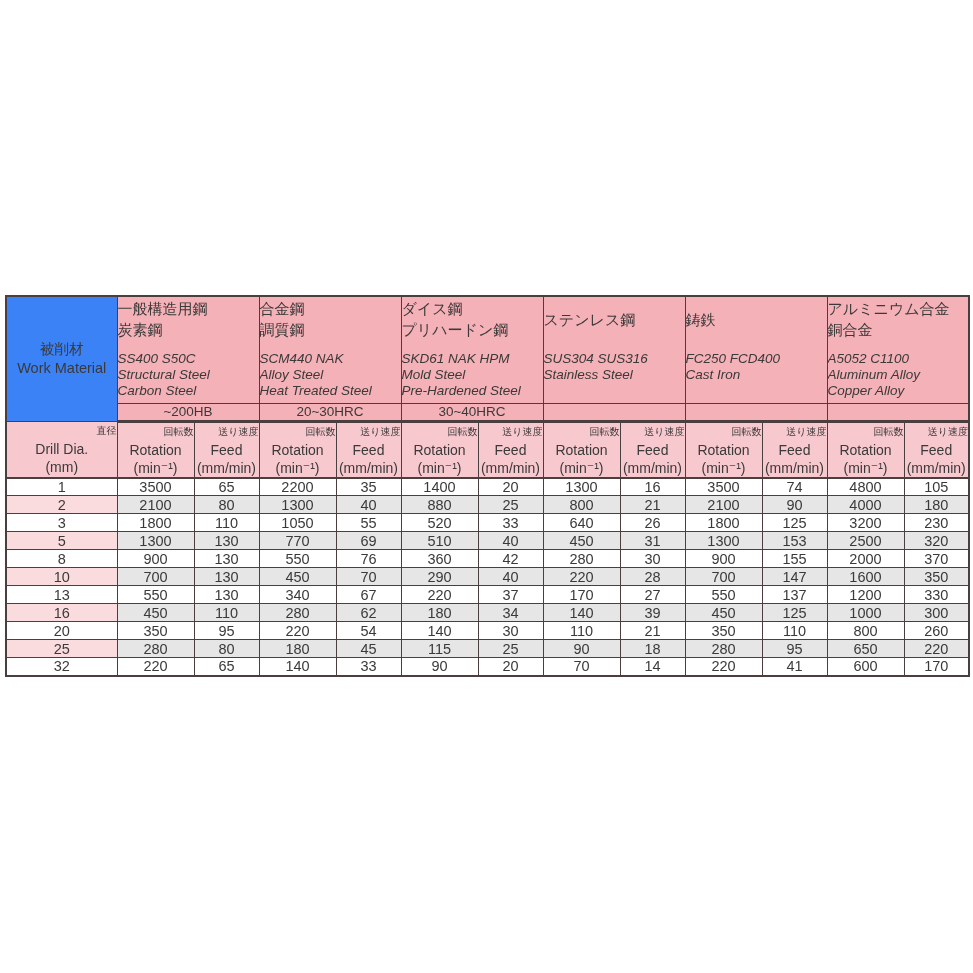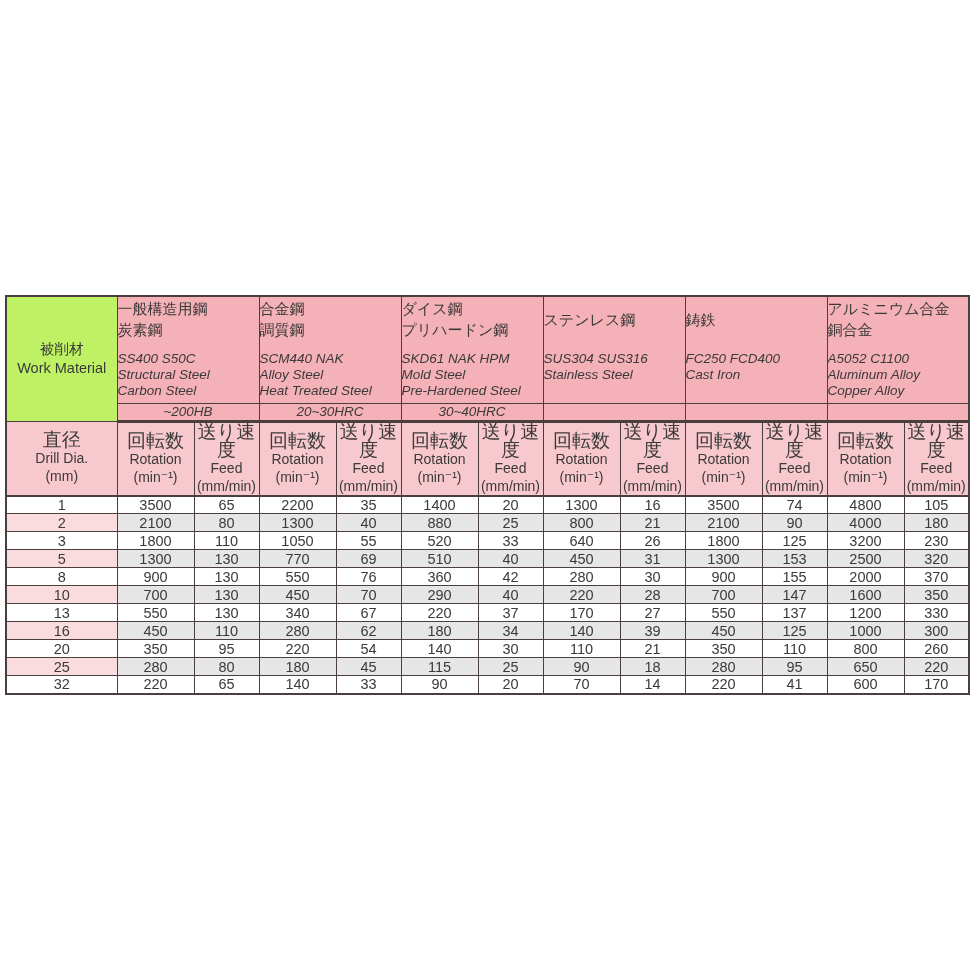--- a/index.html
+++ b/index.html
@@ -18,51 +18,51 @@
     border:1px solid #4a3e3e;
     padding:0;overflow:hidden;
   }
   col.c-dia{width:111px;}
   col.c-rot{width:77px;}
   col.c-feed{width:65px;}
 
   
   tr.mat-row{height:107px;}
   td.corner{
-    background:#bef264;text-align:center;vertical-align:middle;
+    background:#3b82f6;text-align:center;vertical-align:middle;
     font-size:14.5px;line-height:19px;
   }
   td.mat{
     background:#f4b1b7;vertical-align:top;text-align:left;
     padding:7px 4px 0 8px;
   }
   td.group-start{border-left-width:2px;}
   .mat-name{
     height:44px;margin-bottom:10px;
     display:flex;flex-direction:column;justify-content:center;
   }
   .mat-name span{display:block;font-size:15px;line-height:21px;}
   .mat-spec span{display:block;font-size:13.5px;line-height:16px;font-style:italic;}
 
   
   tr.hardness-row{height:18px;}
   tr.hardness-row td{
     background:#f4b1b7;text-align:center;vertical-align:middle;
-    font-size:13.5px;border-bottom-width:3px;font-style:italic;
+    font-size:13.5px;border-bottom-width:3px;
   }
 
   
   tr.colhead-row{height:55px;}
   tr.colhead-row td{
     text-align:center;vertical-align:middle;
     background:#f7c9ce;border-bottom-width:2px;
   }
   td.dia-head{background:#fadadd;}
   tr.colhead-row span{display:block;line-height:18px;font-size:14px;}
-  tr.colhead-row span:first-child{font-size:19px;}
+  tr.colhead-row span:first-child{font-size:10px;text-align:right;}
 
   
   tr.data-row{height:18px;}
   tr.data-row td{
     text-align:center;vertical-align:middle;
     font-size:14.5px;background:#ffffff;
   }
   tr.data-row.alt td.dia-cell{background:#fadcdf;}
   tr.data-row.alt td.val-cell{background:#e6e6e6;}
 </style>

